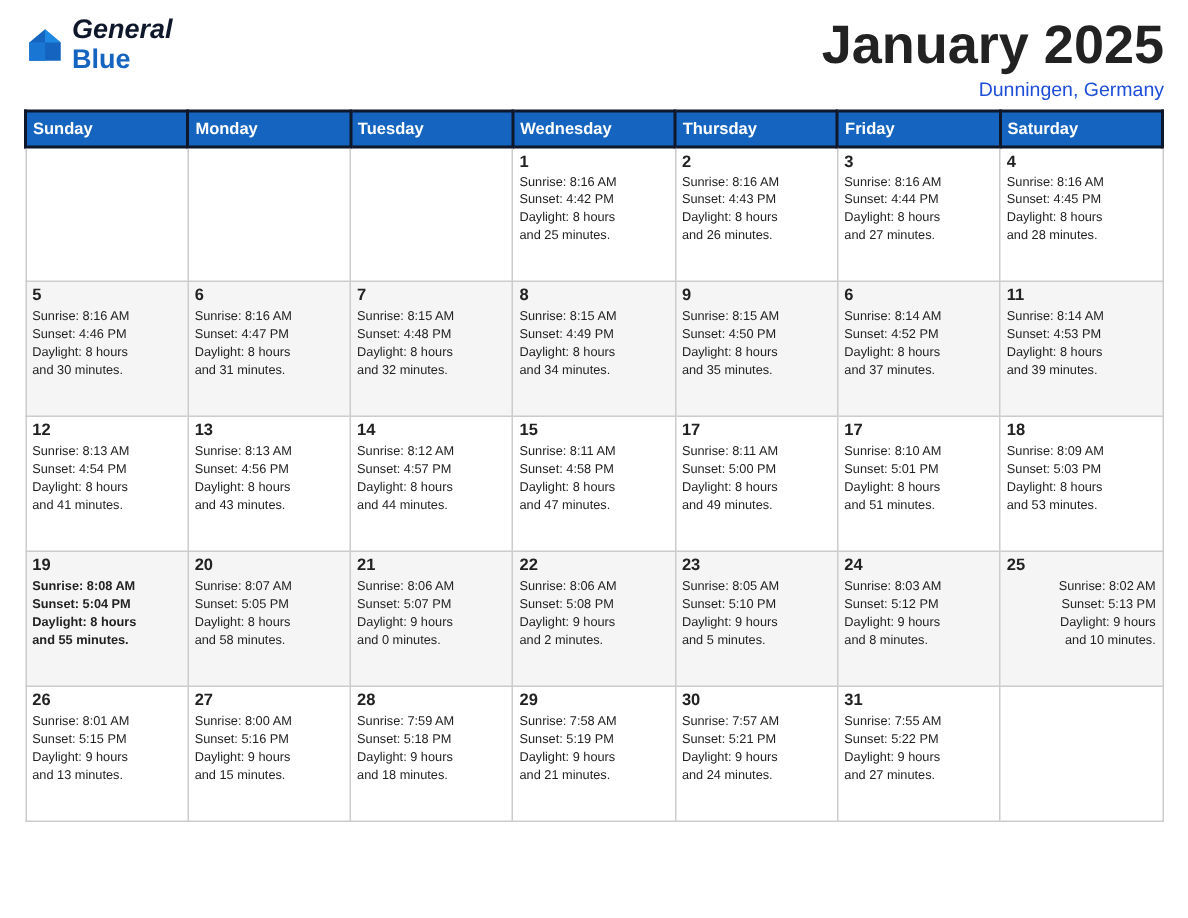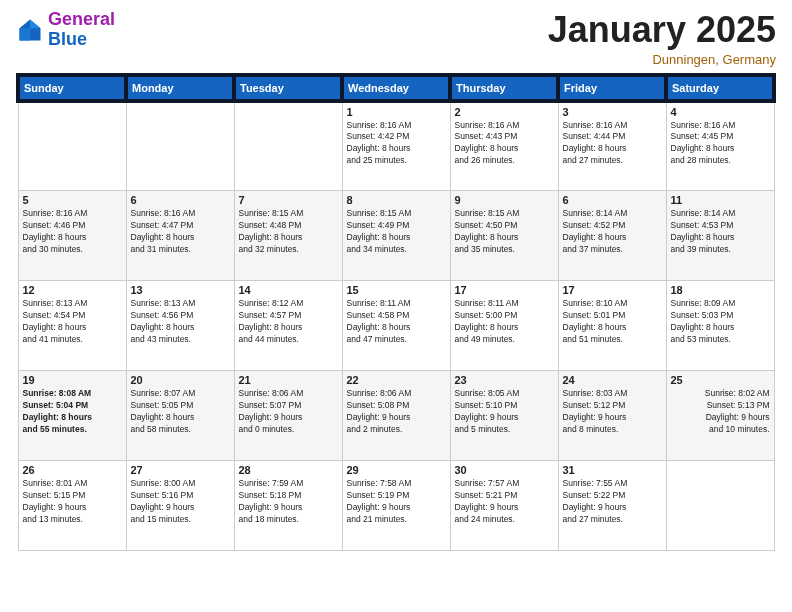--- a/index.html
+++ b/index.html
@@ -25,53 +25,53 @@
     .logo {
       display: flex;
       align-items: center;
       gap: 4px;
     }
     .logo-text {
       font-size: 18px;
       font-weight: bold;
       line-height: 1.1;
     }
-    .logo-general { color: #a21caf; }
+    .logo-general { color: #0f172a; font-style: italic; }
     .logo-blue { color: #1565c0; text-align: center; }
     .logo-icon {
       width: 28px;
       height: 28px;
     }
     .title-block {
       text-align: right;
     }
     .month-title {
       font-size: 36px;
       font-weight: bold;
       color: #222;
       line-height: 1.1;
     }
     .subtitle {
       font-size: 13px;
-      color: #a16207;
+      color: #1d4ed8;
       margin-top: 2px;
     }
     .calendar {
       width: 100%;
       border-collapse: collapse;
       table-layout: fixed;
     }
     .calendar th {
       background: #1565c0;
       color: #fff;
       font-size: 11px;
       font-weight: bold;
       padding: 5px 4px;
       text-align: left;
-      border: 4px solid #0f172a;
+      border: 2px solid #0f172a;
     }
     .calendar td {
       border: 1px solid #ccc;
       vertical-align: top;
       padding: 3px 4px;
       background: #fff;
       height: 90px;
     }
     .calendar tr:nth-child(even) td {
       background: #f5f5f5;

